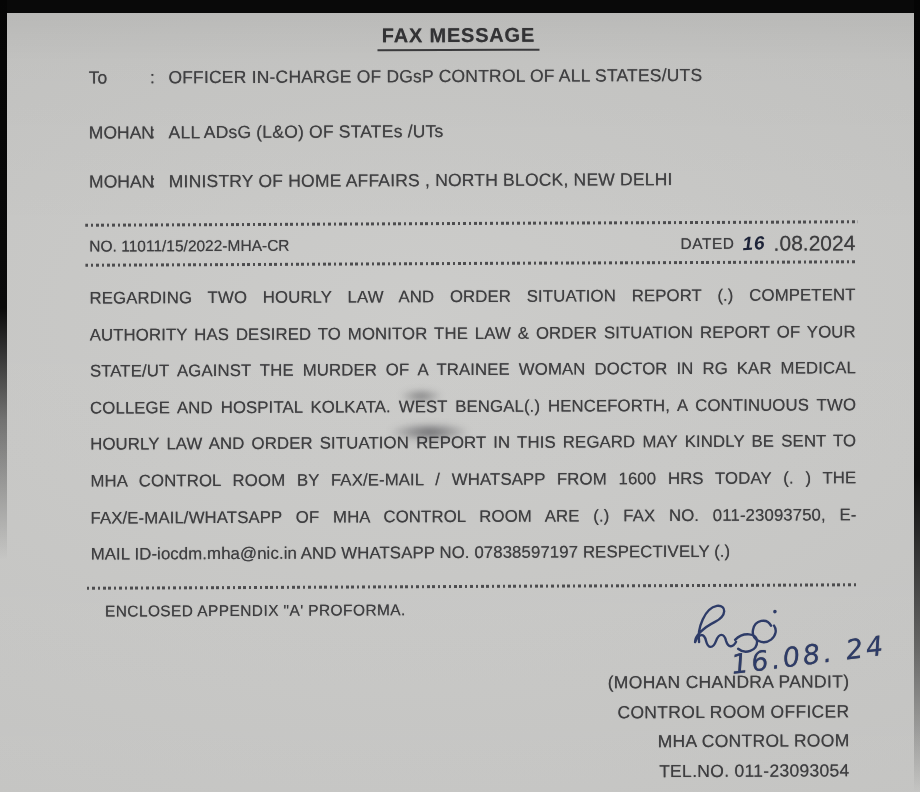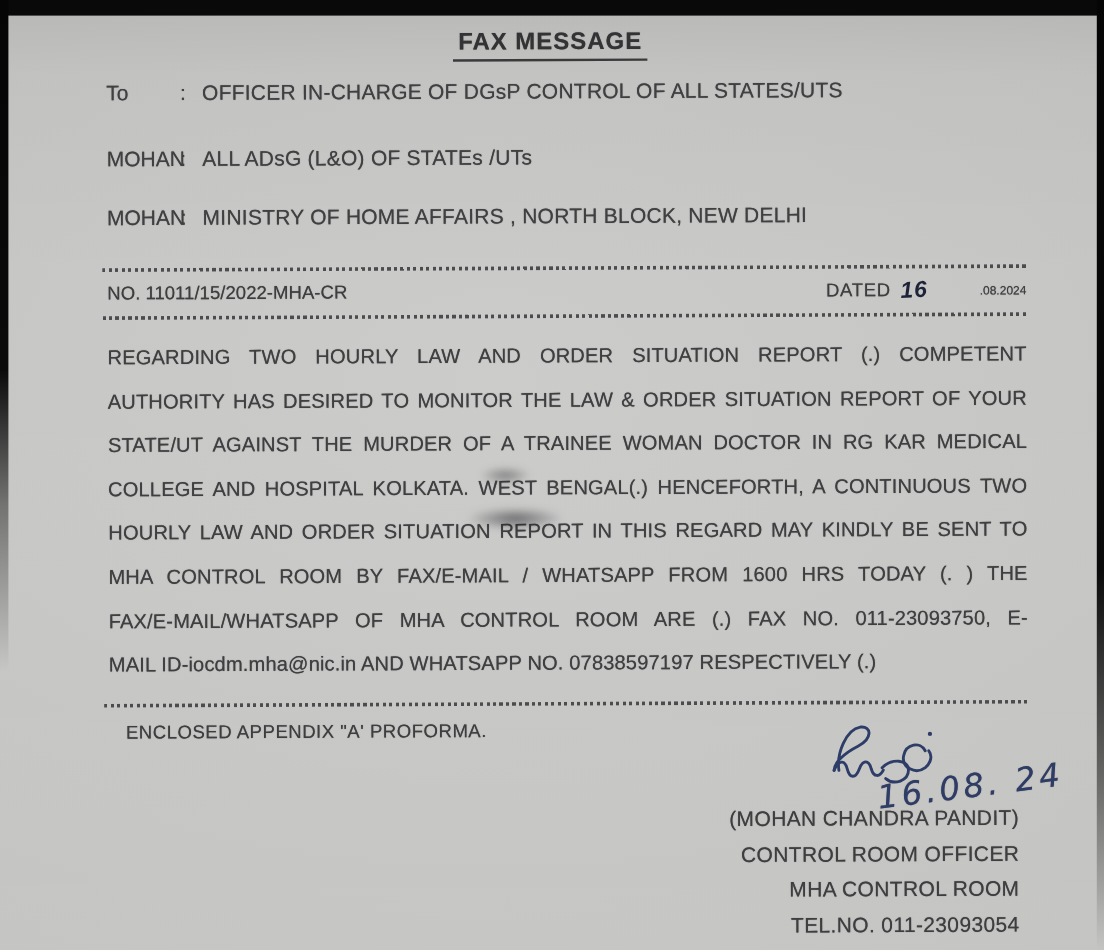--- a/index.html
+++ b/index.html
@@ -61,21 +61,21 @@
     display: flex; justify-content: space-between; align-items: baseline;
     font-size: 15.5px; color: #3e3e40;
   }
   .ref-dated { display: flex; align-items: center; gap: 8px; }
   .dated-label { letter-spacing: 0.5px; }
   .dated-day {
     font-weight: bold; font-size: 19px; color: #1d2338;
     font-style: italic; transform: rotate(-3deg); display: inline-block;
     text-shadow: none; letter-spacing: 1px;
   }
-  .dated-rest { font-size: 10px; margin-left: 35px; }
+  .dated-rest { font-size: 21px; }
 
   .body-text {
     position: absolute; left: 90px; top: 279px; width: 766px;
     font-size: 16.8px; line-height: 36.6px; color: #3f3f41;
     letter-spacing: 0.1px;
   }
   .body-line { text-align: justify; text-align-last: justify; white-space: normal; }
   .body-line.last { text-align-last: left; }
 
   .enclosure {

